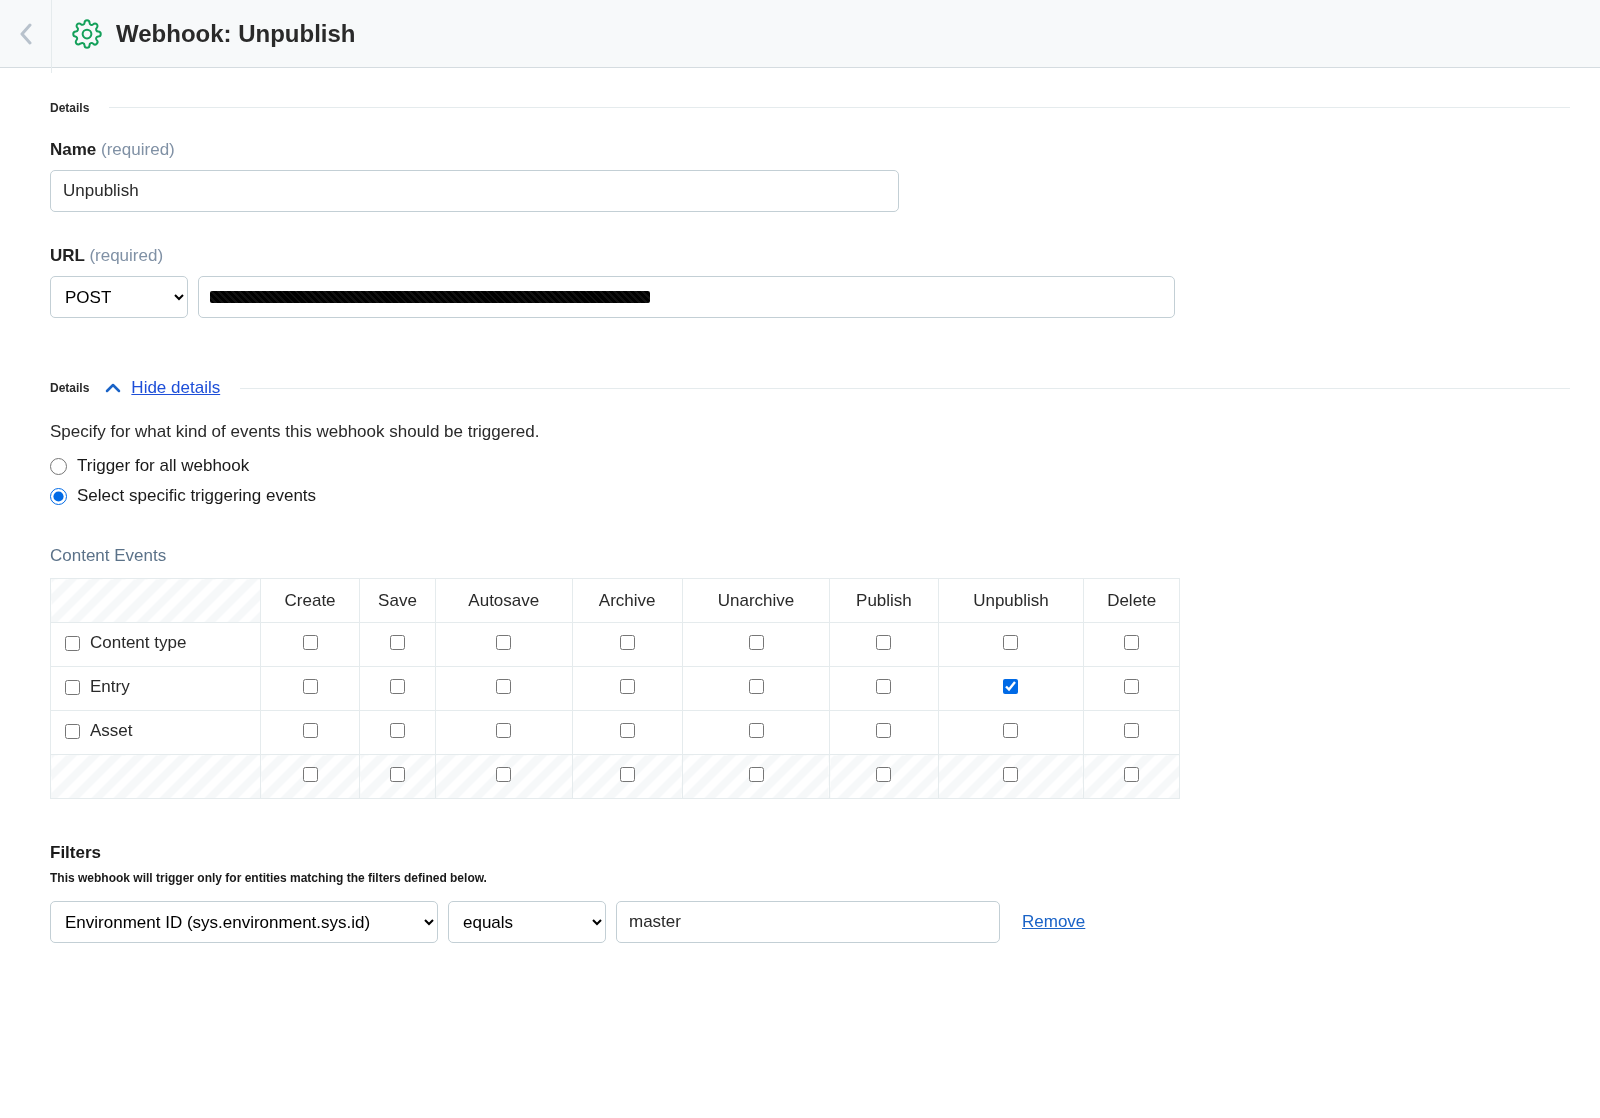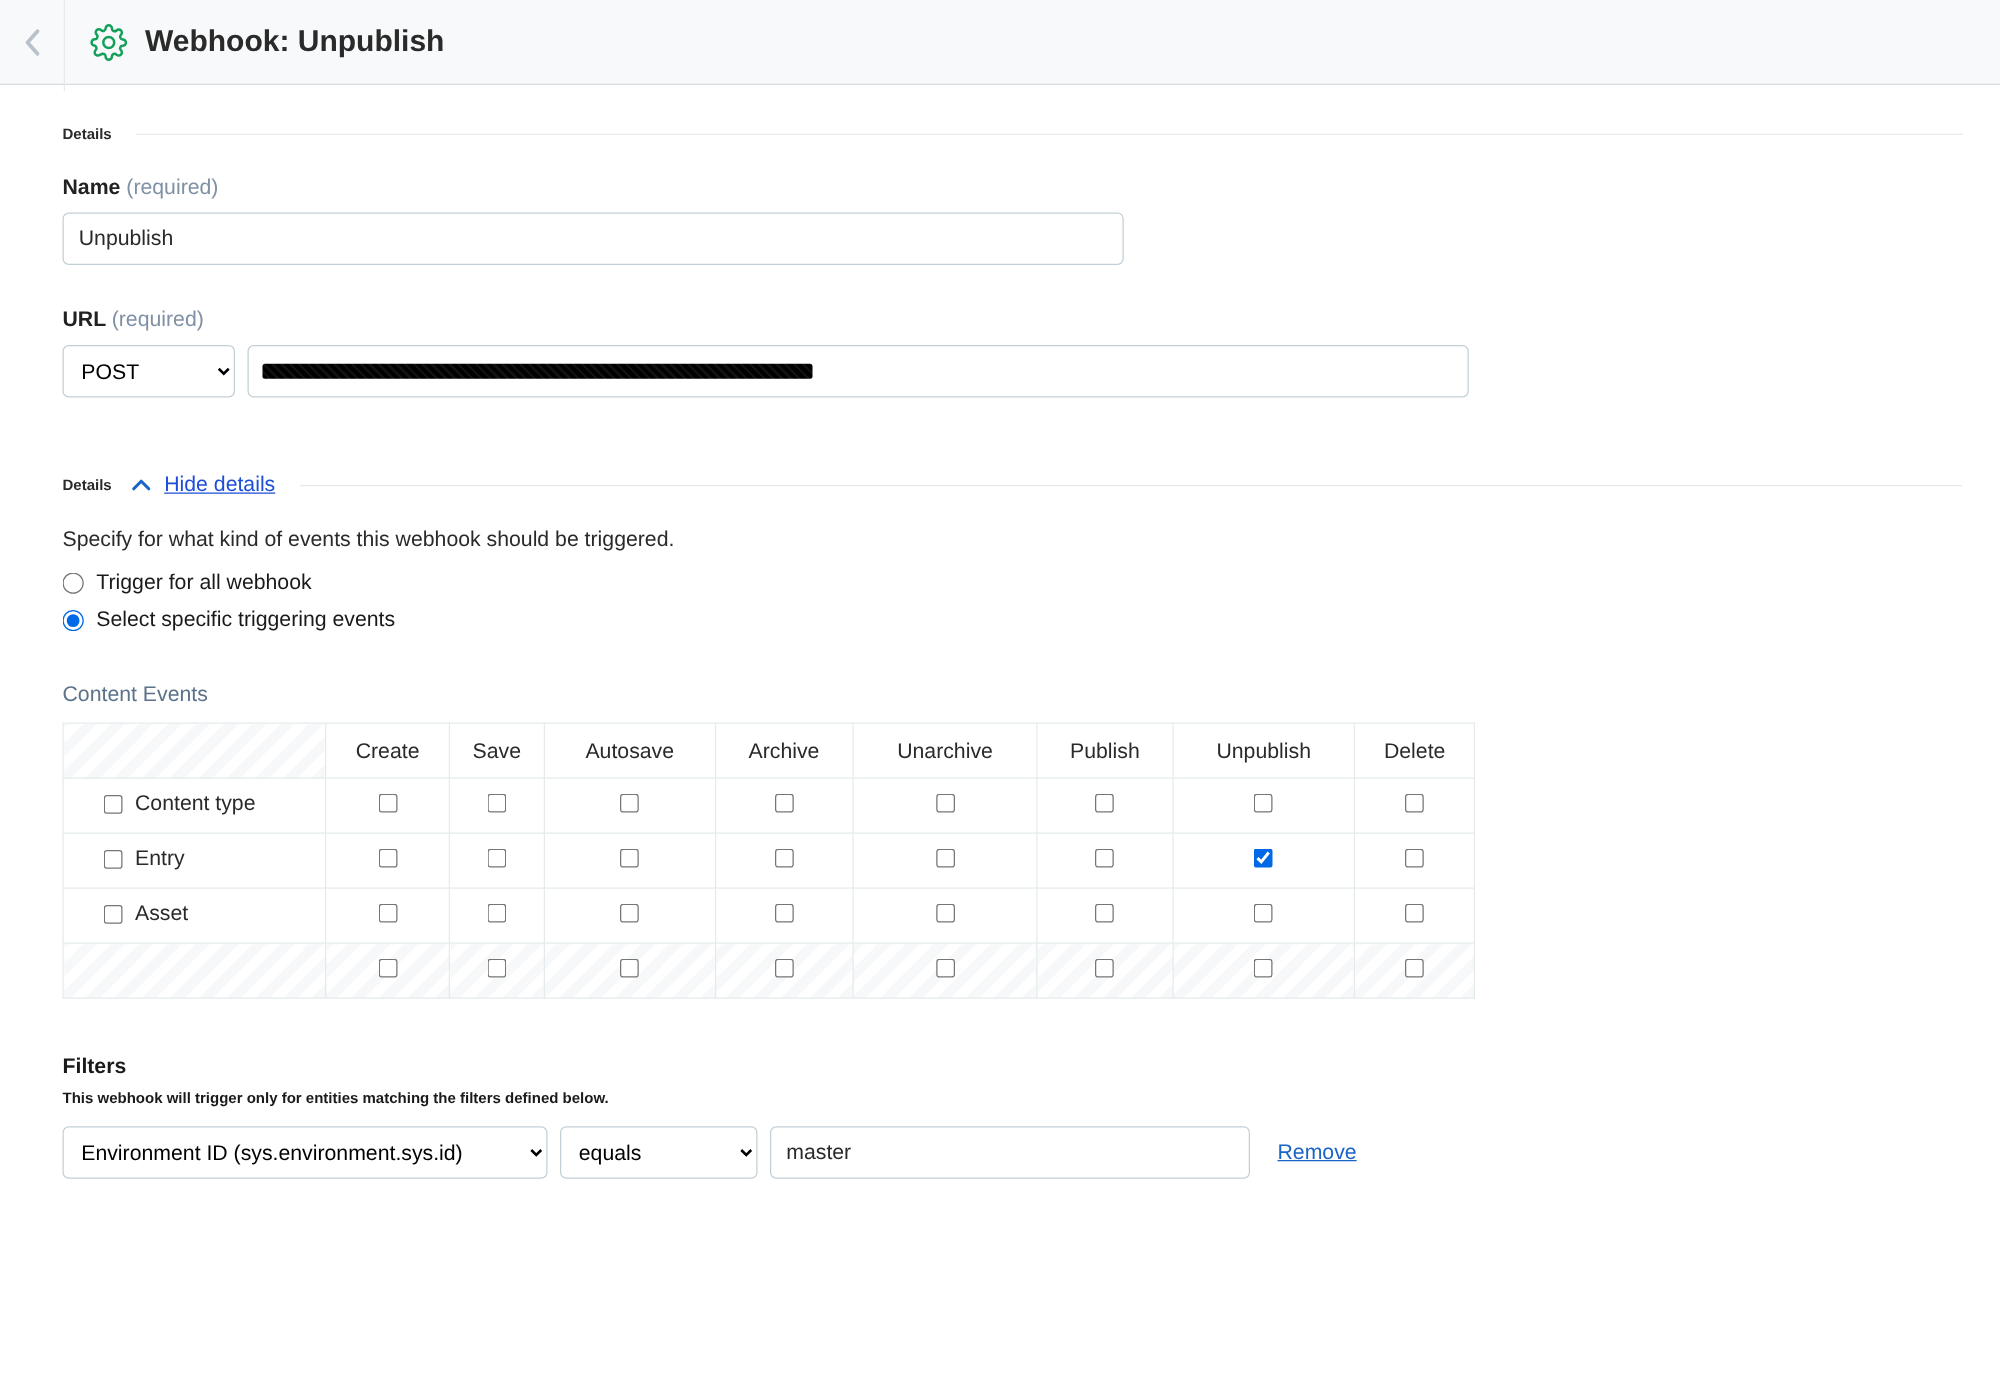--- a/index.html
+++ b/index.html
@@ -163,21 +163,21 @@
     font-weight: 400;
     font-size: 17px;
     color: #2a2a2a;
     height: 44px;
   }
   table.events th {
     background: #fff;
   }
   table.events td.rowlabel {
     text-align: left;
-    padding-left: 32px;
+    padding-left: 14px;
     margin-left: 40px;
   }
   table.events td.rowlabel label {
     display: inline-flex;
     align-items: center;
     gap: 10px;
   }
   table.events .hatched {
     background: repeating-linear-gradient(
       -45deg,

